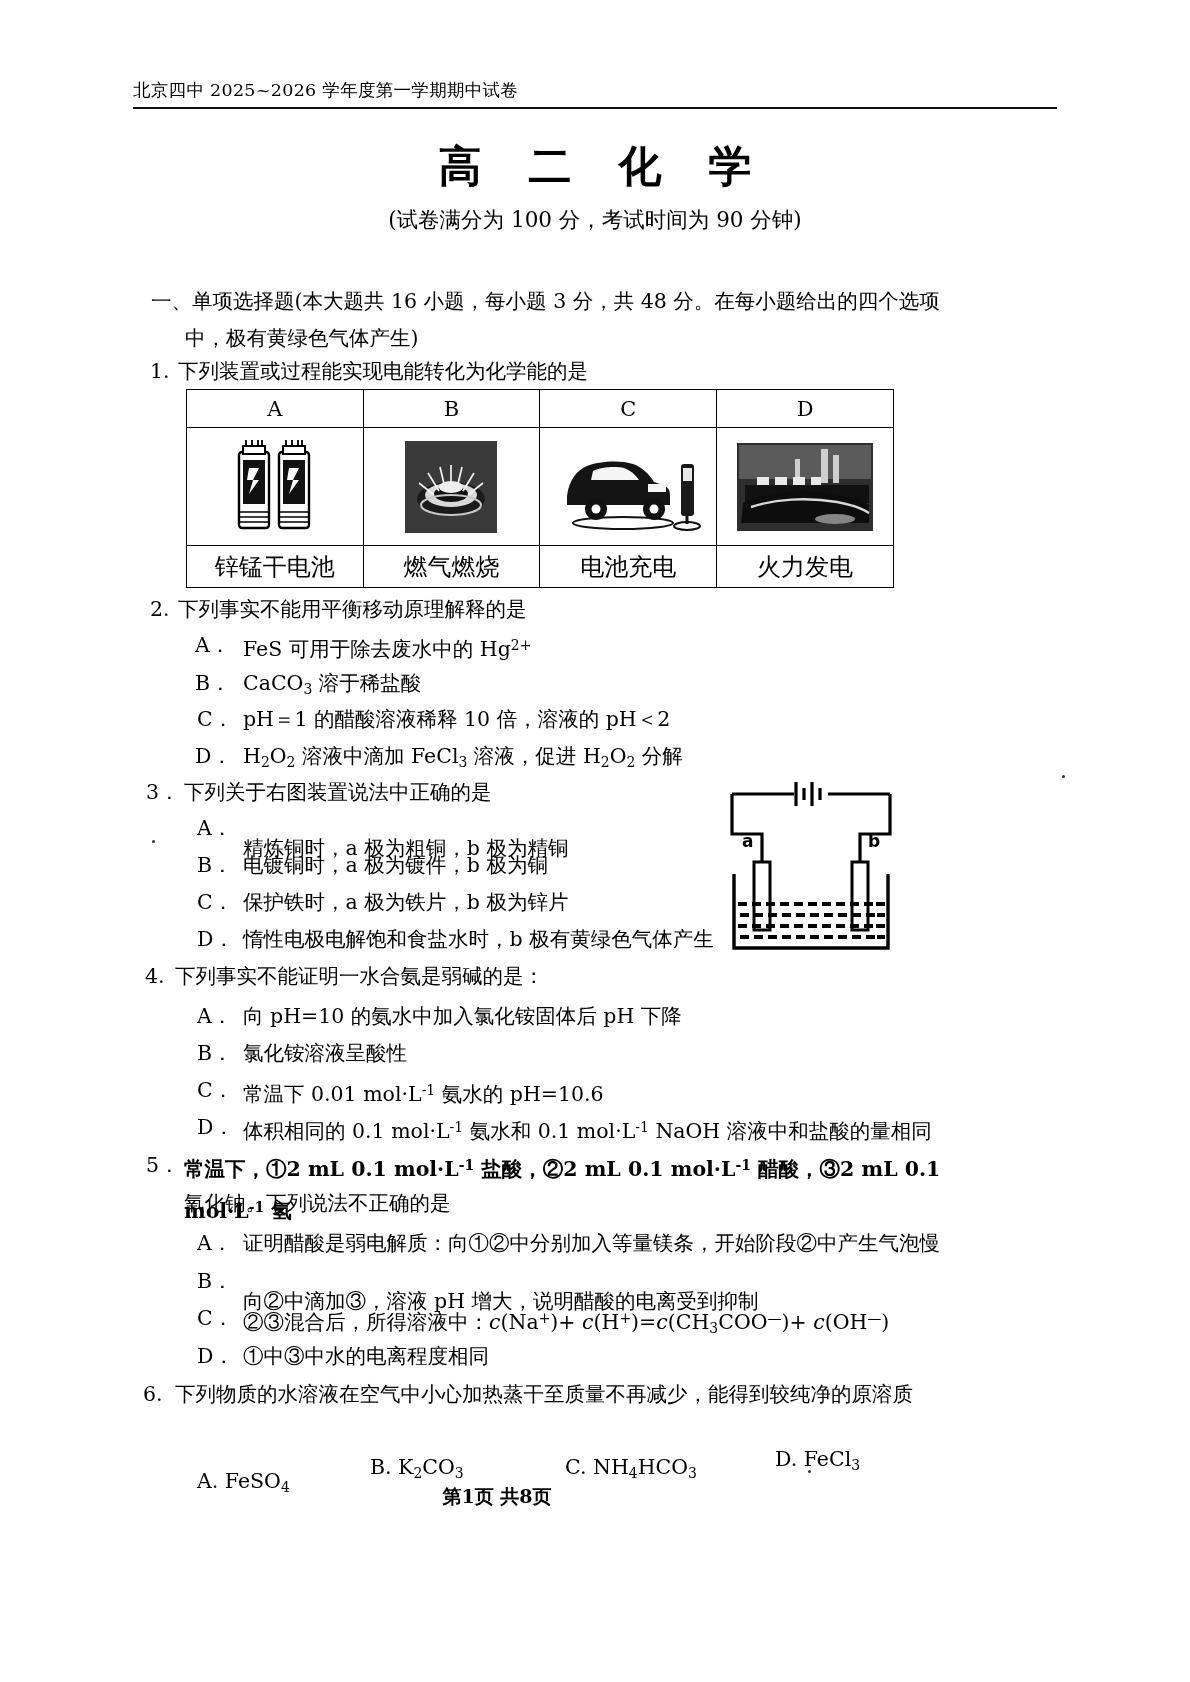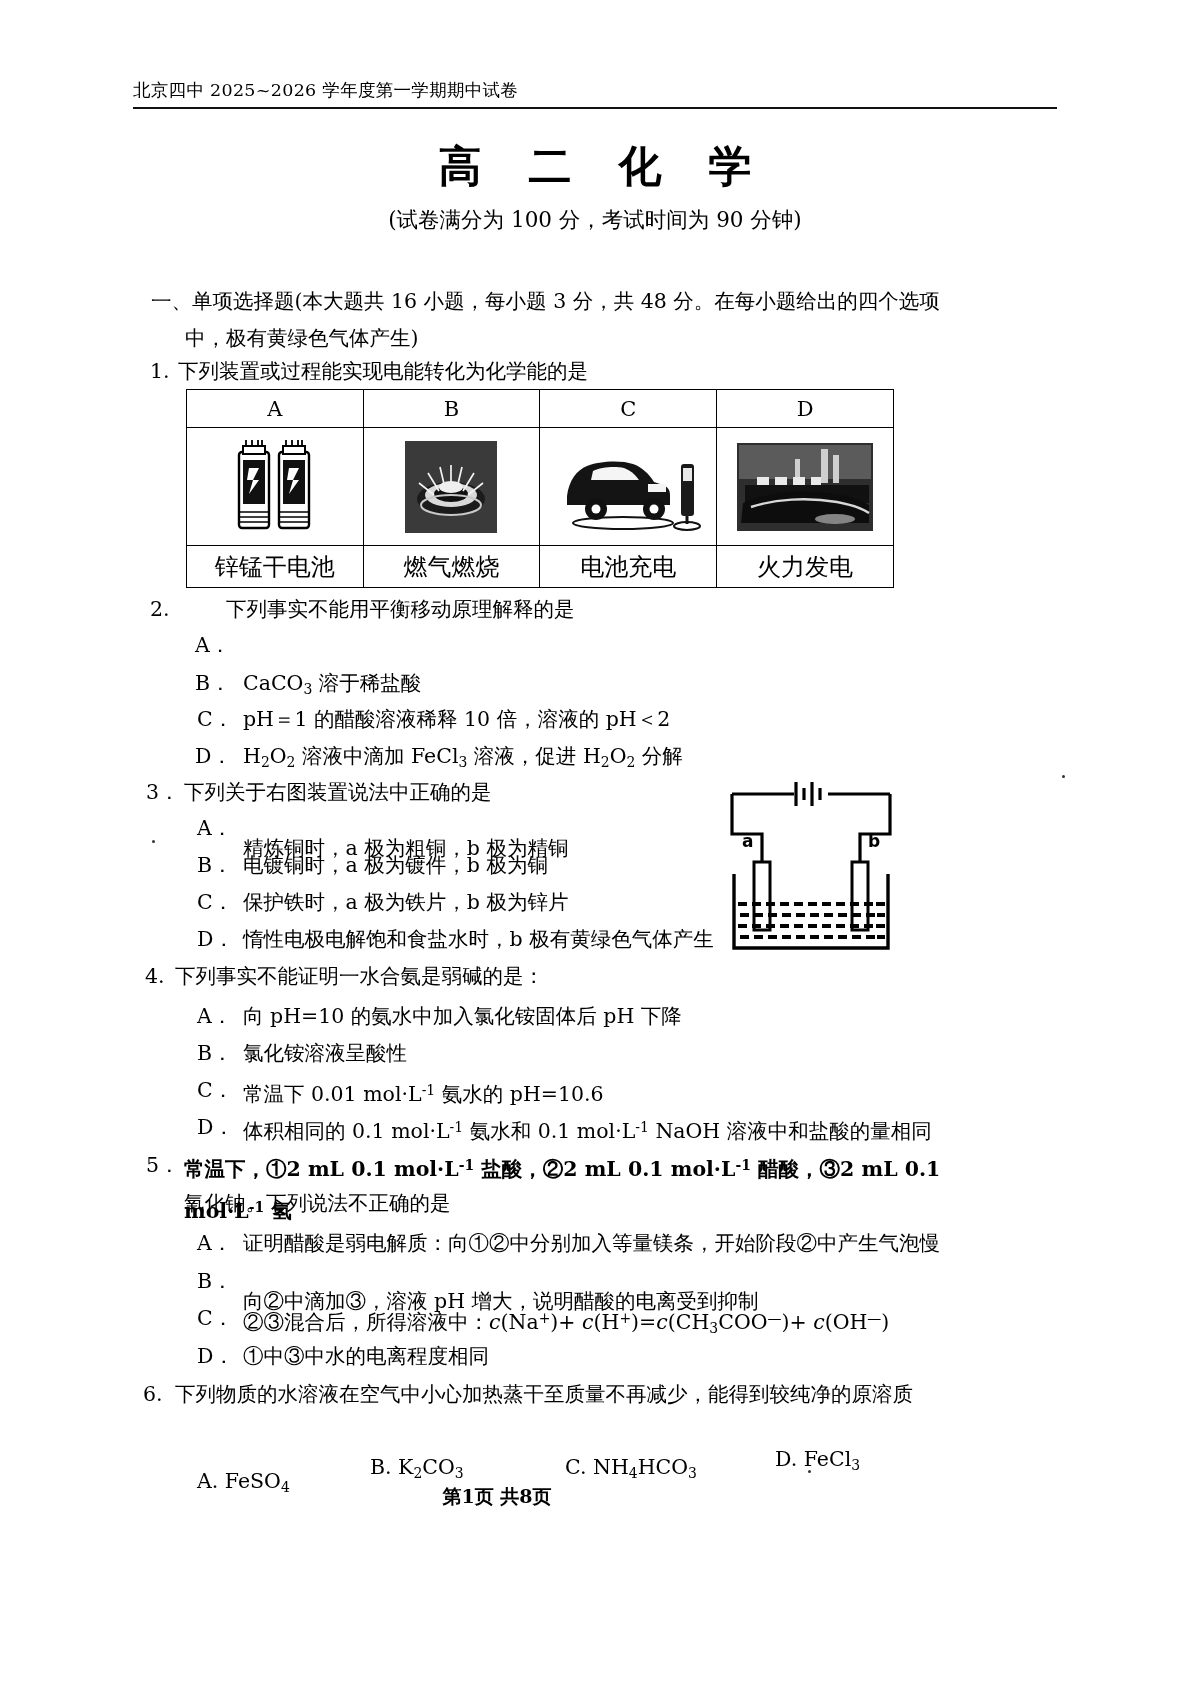--- a/index.html
+++ b/index.html
@@ -186,23 +186,24 @@
     <tr class="crow">
       <td>锌锰干电池</td>
       <td>燃气燃烧</td>
       <td>电池充电</td>
       <td>火力发电</td>
     </tr>
   </tbody>
     </table>
 
   <div class="q" style="position:absolute; left:150px; top:590px;">2.</div>
-  <div class="q" style="position:absolute; left:178px; top:590px; width:800px;margin-left:48px;">下列事实不能用平衡移动原理解释的是</div>
+  <div class="q" style="position:absolute; left:178px; top:590px; width:800px;">下列事实不能用平衡移动原理解释的是</div>
 
   <div class="opt" style="position:absolute; left:195px; top:626px;">A．</div>
+  <div class="opt" style="position:absolute; left:243px; top:626px; width:700px;">FeS 可用于除去废水中的 Hg<sup>2+</sup></div>
 
   <div class="opt" style="position:absolute; left:195px; top:664px;">B．</div>
   <div class="opt" style="position:absolute; left:243px; top:664px; width:700px;">CaCO<sub>3</sub> 溶于稀盐酸</div>
 
   <div class="opt" style="position:absolute; left:197px; top:700px;">C．</div>
   <div class="opt" style="position:absolute; left:243px; top:700px; width:700px;">pH＝1 的醋酸溶液稀释 10 倍，溶液的 pH＜2</div>
 
   <div class="opt" style="position:absolute; left:195px; top:737px;">D．</div>
   <div class="opt" style="position:absolute; left:243px; top:737px; width:700px;">H<sub>2</sub>O<sub>2</sub> 溶液中滴加 FeCl<sub>3</sub> 溶液，促进 H<sub>2</sub>O<sub>2</sub> 分解</div>
 

